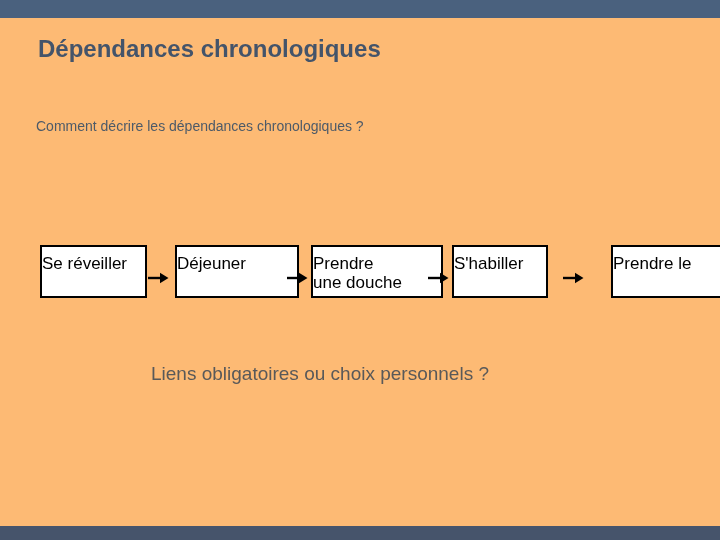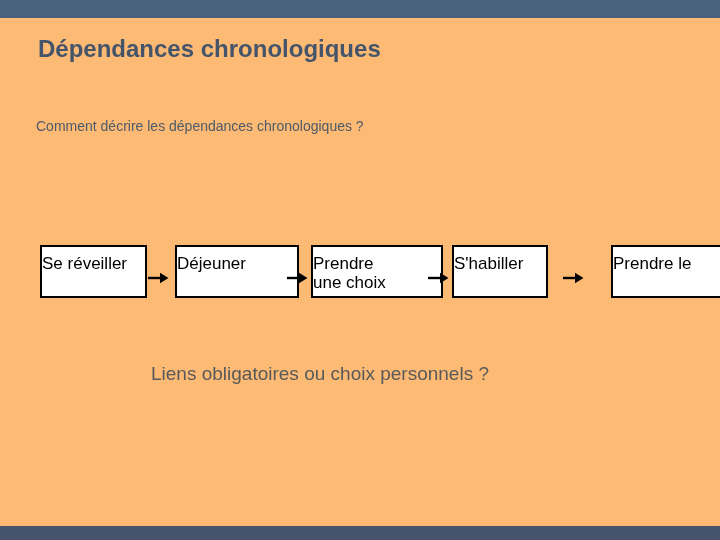--- a/index.html
+++ b/index.html
@@ -105,21 +105,21 @@
       <span class="step-line">Déjeuner</span>
     </div>
 
     <svg class="arrow a2" viewBox="0 0 21 12">
       <line x1="0" y1="6" x2="13" y2="6" stroke="#000000" stroke-width="2.4"></line>
       <polygon points="12,0.8 20.5,6 12,11.2" fill="#000000"></polygon>
     </svg>
 
     <div class="step-box b3">
       <span class="step-line">Prendre</span>
-      <span class="step-line">une choix</span>
+      <span class="step-line">une douche</span>
     </div>
 
     <svg class="arrow a3" viewBox="0 0 21 12">
       <line x1="0" y1="6" x2="13" y2="6" stroke="#000000" stroke-width="2.4"></line>
       <polygon points="12,0.8 20.5,6 12,11.2" fill="#000000"></polygon>
     </svg>
 
     <div class="step-box b4">
       <span class="step-line">S'habiller</span>
     </div>

